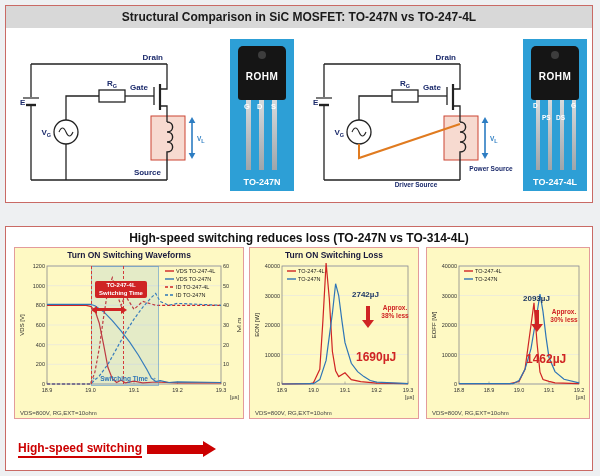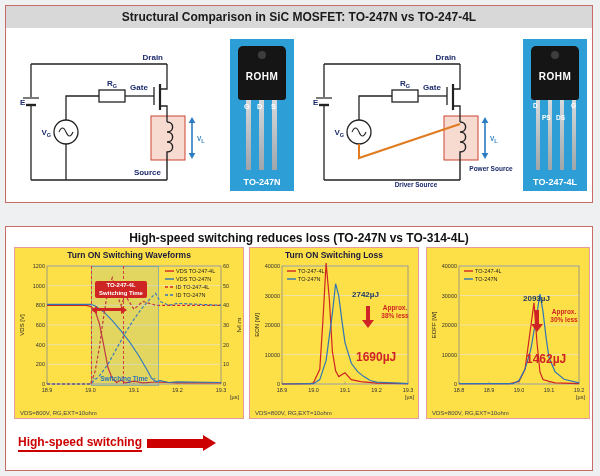--- a/index.html
+++ b/index.html
@@ -33,21 +33,21 @@
   .pin-lab span{position:absolute;color:#fff;font-weight:bold;font-size:7.5px}
   .labN span:nth-child(1){left:14px;top:63px}.labN span:nth-child(2){left:27px;top:63px}
   .labN span:nth-child(3){left:41px;top:63px}
   .lab4 span{font-size:6.5px}
   .lab4 span:nth-child(1){left:10px;top:63px}.lab4 span:nth-child(2){left:19px;top:75px}
   .lab4 span:nth-child(3){left:33px;top:75px}.lab4 span:nth-child(4){left:48px;top:63px}
   .pkg-name{position:absolute;bottom:4px;left:0;right:0;text-align:center;color:#fff;font-weight:bold;font-size:9px}
 
   .p2-title{text-align:center;font-weight:bold;font-size:12px;color:#111;margin:4px 0 2px}
   .charts{position:relative;height:172px}
-  .chart-box{position:absolute;top:0;background:#fde047;border:1px solid #e39b9b;box-sizing:border-box}
+  .chart-box{position:absolute;top:0;background:#fef9c3;border:1px solid #e39b9b;box-sizing:border-box}
   #c1{left:8px;width:230px;height:172px}
   #c2{left:243px;width:170px;height:172px}
   #c3{left:420px;width:164px;height:172px}
   .chart-title{text-align:center;font-size:8.5px;font-weight:bold;color:#1a1a3e;margin-top:2px;white-space:nowrap}
   .chart-area{position:absolute;left:2px;top:13px;right:2px;height:140px}
   .chart-footnote{position:absolute;left:5px;bottom:2px;font-size:6px;color:#444}
   .ov{position:absolute}
 
   .c1-bluespan{left:76px;top:18px;width:66px;height:118px;background:rgba(100,165,220,.17);
                border:1px solid rgba(70,140,205,.5)}
@@ -66,21 +66,21 @@
 
   .val-high{color:#1f3864;font-weight:bold;font-size:8px;white-space:nowrap}
   .val-low{color:#cf2424;font-weight:bold;font-size:12px;white-space:nowrap}
   .reduction{color:#cf2424;font-weight:bold;font-size:6.5px;line-height:1.2;text-align:center}
   .darrow{display:flex;flex-direction:column;align-items:center}
   .darrow .stem{width:4px;height:14px;background:#cf2424}
   .darrow .head{width:0;height:0;border-top:8px solid #cf2424;border-left:6px solid transparent;border-right:6px solid transparent}
   .c2-vh{left:102px;top:42px}.c2-da{left:112px;top:58px}.c2-rd{left:126px;top:56px;width:38px}.c2-vl{left:106px;top:102px}
   .c3-vh{left:96px;top:46px}.c3-da{left:104px;top:62px}.c3-rd{left:118px;top:60px;width:38px}.c3-vl{left:99px;top:104px}
 
-  .banner{position:absolute;left:12px;right:12px;bottom:7px;height:28px;display:flex;align-items:flex-start}
+  .banner{position:absolute;left:12px;right:12px;bottom:7px;height:28px;display:flex;align-items:center}
   .banner-label{color:#cc0000;font-weight:bold;font-size:12px;border-bottom:2px solid #cc0000;
                 padding-bottom:1px;white-space:nowrap}
   .banner-arrow{display:flex;align-items:center;margin:0 6px 0 5px}
   .banner-arrow .bar{width:56px;height:9px;background:#cc0000}
   .banner-arrow .head{width:0;height:0;border-left:13px solid #cc0000;border-top:8px solid transparent;border-bottom:8px solid transparent}
   .banner-box{flex:1;border:2px solid #cc0000;text-align:center;font-weight:bold;font-size:10.5px;
               color:#111;padding:4px 2px;background:#fff}
 </style>
 </head>
 <body>

